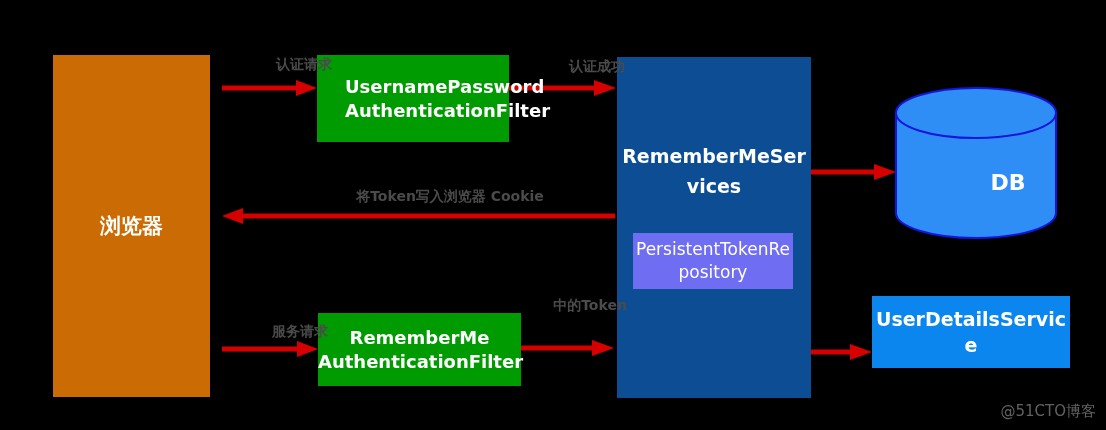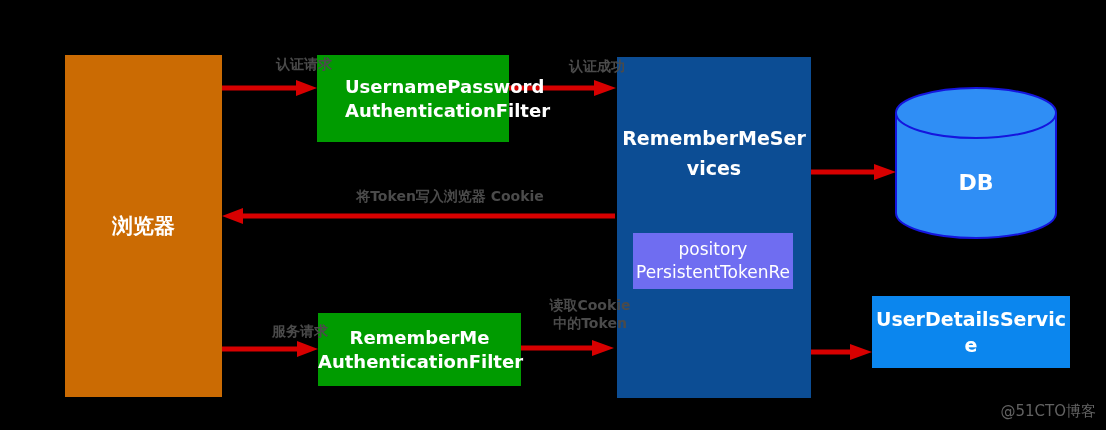--- a/index.html
+++ b/index.html
@@ -26,50 +26,50 @@
     align-items: center;
     justify-content: center;
     color: #fff;
     text-align: center;
     box-sizing: border-box;
   }
   .node .lines { width: 100%; }
   .node .line { display: block; }
 
   .node-browser {
-    left: 65px; top: 55px; width: 157px; height: 342px;
+    left: 53px; top: 55px; width: 157px; height: 342px;
     font-size: 21px; font-weight: bold;
   }
   .node-upf {
     left: 317px; top: 55px; width: 192px; height: 87px;
     font-size: 18px; font-weight: bold; line-height: 24px;
   }
   .node-rms {
     left: 617px; top: 57px; width: 194px; height: 341px;
     font-size: 19px; font-weight: bold; line-height: 30px;
     align-items: flex-start;
   }
-  .node-rms .lines { padding-top: 66px; }
+  .node-rms .lines { padding-top: 84px; }
   .node-ptr {
     left: 633px; top: 233px; width: 160px; height: 56px;
     font-size: 17px; font-weight: normal; line-height: 23px;
   }
   .node-rmf {
     left: 318px; top: 313px; width: 203px; height: 73px;
     font-size: 18px; font-weight: bold; line-height: 24px;
   }
   .node-uds {
     left: 872px; top: 296px; width: 198px; height: 72px;
     font-size: 19px; font-weight: bold; line-height: 26px;
   }
   .db-label {
     position: absolute;
     left: 896px; top: 170px; width: 160px;
     text-align: center;
-    color: #fff; font-size: 22px; font-weight: bold;
+    color: #fff; font-size: 22px; font-weight: bold; padding-left: 32px;
   }
   .edge-label {
     position: absolute;
     font-size: 14px;
     font-weight: bold;
     text-align: center;
     line-height: 18px;
     margin-left: 32px;
   }
   .lbl-auth-request { left: 222px; top: 55px; width: 100px; }
@@ -138,22 +138,22 @@
 
   <div class="node node-rms" style="background: rgb(12, 77, 148);">
     <span class="lines">
       <span class="line">RememberMeSer</span>
       <span class="line">vices</span>
     </span>
   </div>
 
   <div class="node node-ptr" style="background: rgb(111, 109, 241);">
     <span class="lines">
+      <span class="line">PersistentTokenRe</span>
       <span class="line">pository</span>
-      <span class="line">PersistentTokenRe</span>
     </span>
   </div>
 
   <div class="node node-rmf" style="background: rgb(0, 155, 0);">
     <span class="lines">
       <span class="line">RememberMe</span>
       <span class="line">AuthenticationFilter</span>
     </span>
   </div>
 
@@ -164,18 +164,17 @@
     </span>
   </div>
 
   <div class="db-label">DB</div>
 
   <div class="edge-label lbl-auth-request" style="color: rgb(75, 75, 75);">认证请求</div>
   <div class="edge-label lbl-auth-success" style="color: rgb(75, 75, 75);">认证成功</div>
   <div class="edge-label lbl-write-token" style="color: rgb(75, 75, 75);">将Token写入浏览器 Cookie</div>
   <div class="edge-label lbl-service-request" style="color: rgb(75, 75, 75);">服务请求</div>
   <div class="edge-label lbl-read-cookie" style="color: rgb(75, 75, 75);">
-    <span class="line" style="display:block">读取Cookie</span>
     <span class="line" style="display:block">中的Token</span>
   </div>
 
   <div class="watermark" style="color: rgb(98, 98, 98);">@51CTO博客</div>
 </div>
 
 </body></html>

